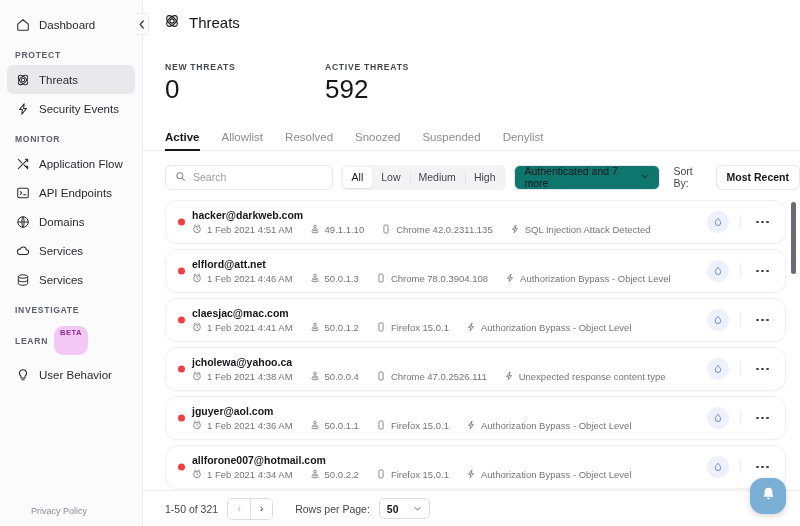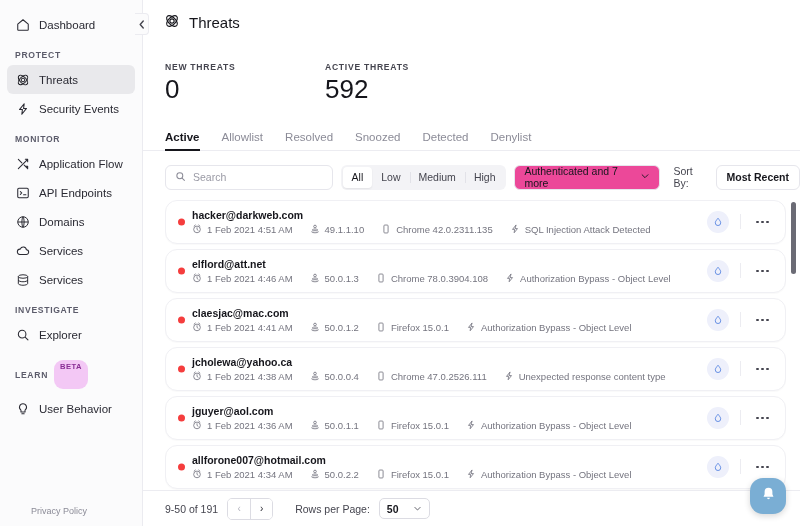--- a/index.html
+++ b/index.html
@@ -106,21 +106,21 @@
   }
   .seg-btn + .seg-btn::before {
     content: ""; position: absolute; left: 0; top: 5px; bottom: 5px;
     width: 1px; background: #e2e2e8;
   }
   .seg-btn.active { background: #fff; color: #16161c; box-shadow: 0 1px 2px rgba(0,0,0,.07); }
   .seg-btn.active::before, .seg-btn.active + .seg-btn::before { display: none; }
   .dropdown {
     display: flex; align-items: center; gap: 7px;
     height: 25px; border: 1px solid #e6e6ec; border-radius: 6px;
-    padding: 0 9px; font-size: 10.5px; color: #16161c; cursor: pointer; background: #ec4899;
+    padding: 0 9px; font-size: 10.5px; color: #16161c; cursor: pointer; background: #0f766e;
   }
   .sortby-label { font-size: 10.5px; color: #45454f; margin-left: 6px; }
   .sort-btn {
     height: 25px; border: 1px solid #e6e6ec; border-radius: 6px;
     padding: 0 10px; font-size: 10.5px; font-weight: 600; color: #16161c;
     display: flex; align-items: center; cursor: pointer; background: #fff;
     white-space: nowrap;
   }
 
   
@@ -270,29 +270,20 @@
             <ellipse cx="12" cy="6" rx="8" ry="3"></ellipse>
             <path d="M4 6v12c0 1.7 3.6 3 8 3s8-1.3 8-3V6M4 12c0 1.7 3.6 3 8 3s8-1.3 8-3"></path>
           </svg>
       </span>
       <span>Services</span>
     </div>
 
     <div class="group-head">
       <span>INVESTIGATE</span>
     </div>
-    <div class="nav-item">
-      <span class="ico">
-        <svg width="14" height="14" viewBox="0 0 24 24" fill="none" stroke="#2a2a33" stroke-width="1.8" stroke-linecap="round">
-            <circle cx="10.5" cy="10.5" r="6.5"></circle>
-            <path d="m16 16 4.5 4.5"></path>
-          </svg>
-      </span>
-      <span>Explorer</span>
-    </div>
 
     <div class="group-head">
       <span>LEARN</span>
       <span class="beta-badge">BETA</span>
     </div>
     <div class="nav-item">
       <span class="ico">
         <svg width="14" height="14" viewBox="0 0 24 24" fill="none" stroke="#2a2a33" stroke-width="1.8" stroke-linecap="round" stroke-linejoin="round">
             <path d="M12 3a6 6 0 0 0-3.5 10.9V17h7v-3.1A6 6 0 0 0 12 3z"></path>
             <path d="M10 20h4"></path>
@@ -334,21 +325,21 @@
         <div class="stat-label">ACTIVE THREATS</div>
         <div class="stat-value">592</div>
       </div>
     </div>
 
     <nav class="tabs">
       <div class="tab active">Active</div>
       <div class="tab">Allowlist</div>
       <div class="tab">Resolved</div>
       <div class="tab">Snoozed</div>
-      <div class="tab">Detected</div>
+      <div class="tab">Suspended</div>
       <div class="tab">Denylist</div>
     </nav>
 
     <div class="toolbar">
       <div class="search-box">
         <span>
           <svg width="11" height="11" viewBox="0 0 24 24" fill="none" stroke="#8b8b97" stroke-width="2.2" stroke-linecap="round">
               <circle cx="10.5" cy="10.5" r="6.5"></circle>
               <path d="m16 16 4.5 4.5"></path>
             </svg>
@@ -723,21 +714,21 @@
               <i></i>
               <i></i>
             </div>
         </div>
       </div>
 
       <div class="list-scrollbar"></div>
     </div>
 
     <div class="footer">
-      <span class="pg-count">9-50 of 191</span>
+      <span class="pg-count">1-50 of 321</span>
       <div class="pager">
         <div class="pg-btn">‹</div>
         <div class="pg-btn enabled">›</div>
       </div>
       <span class="rpp-label">Rows per Page:</span>
       <div class="rpp-select">
         <span>50</span>
         <span>
           <svg width="9" height="9" viewBox="0 0 24 24" fill="none" stroke="#45454f" stroke-width="2.2" stroke-linecap="round" stroke-linejoin="round">
               <path d="m5 9 7 7 7-7"></path>

